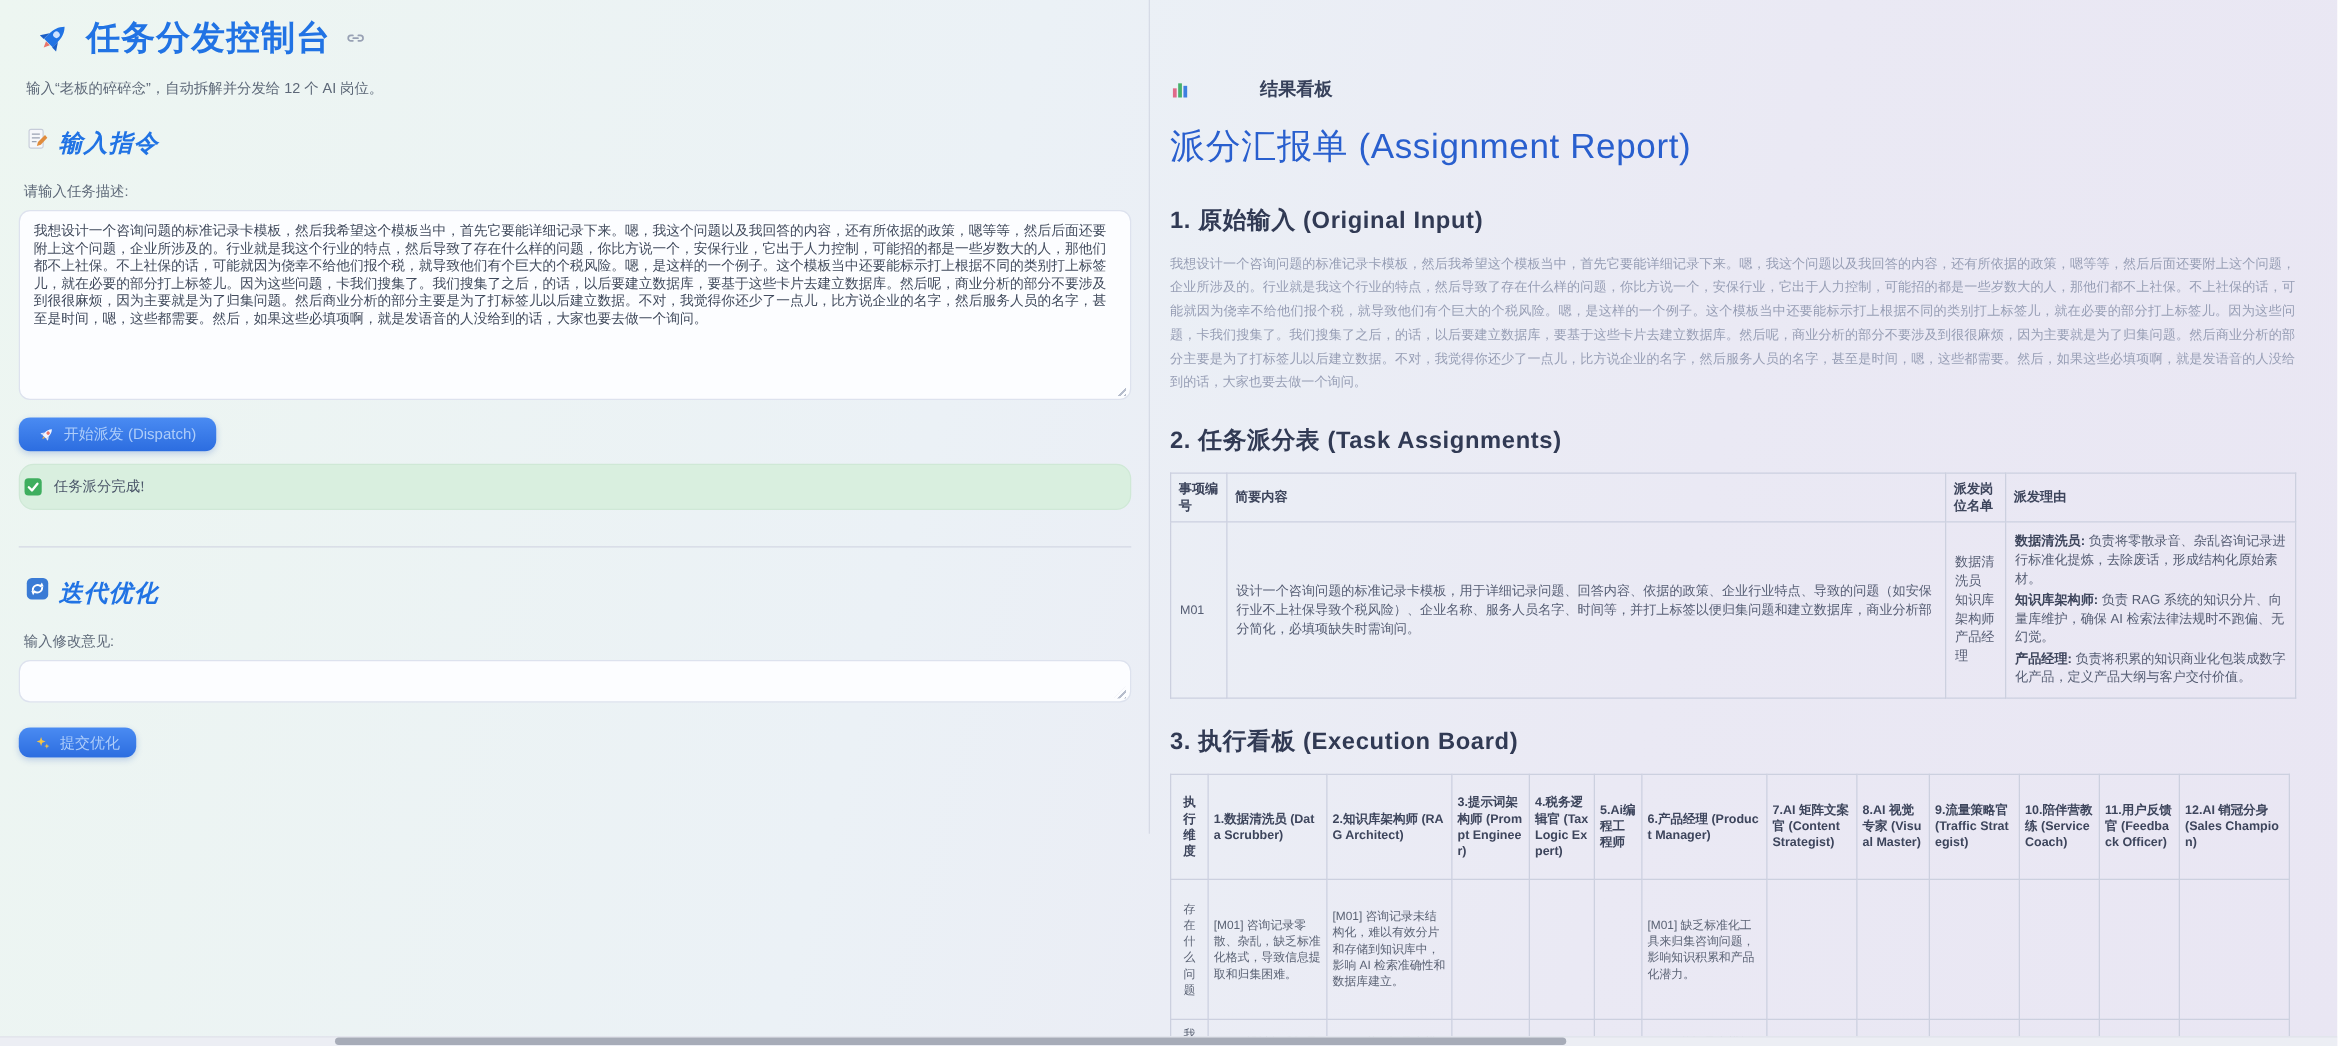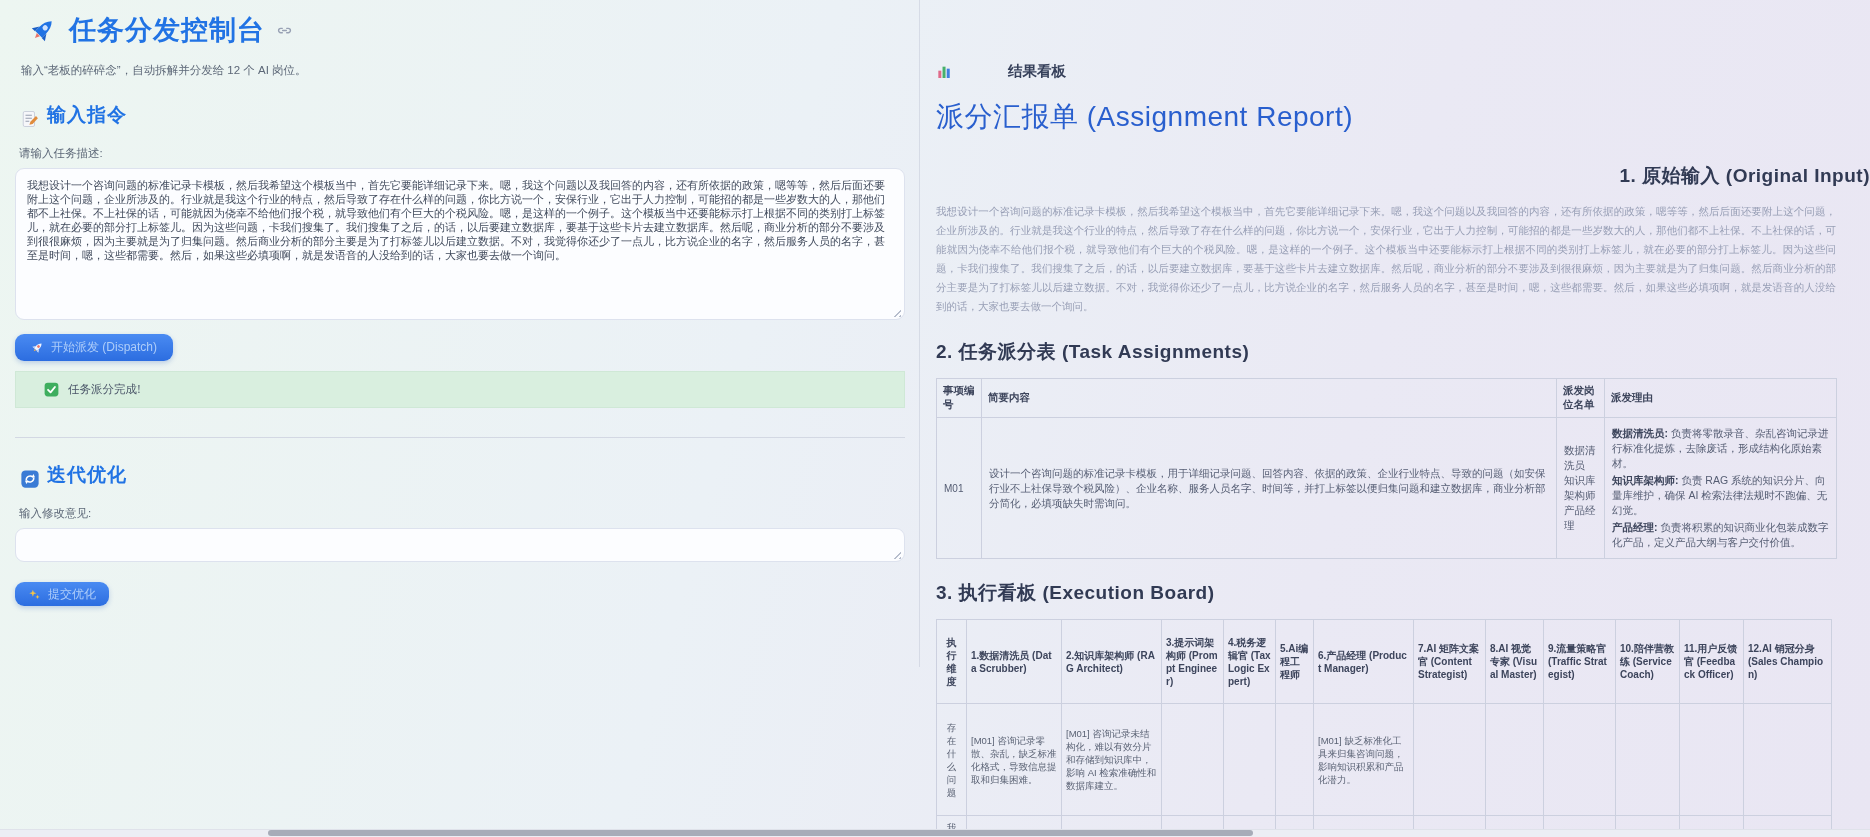--- a/index.html
+++ b/index.html
@@ -14,21 +14,21 @@
   }
   
   .left-col {
     position:absolute; left:0; top:0; width:920px; height:667px;
     padding:0 15px; border-right:1px solid rgba(120,130,160,0.18);
   }
   .title-row { display:flex; align-items:center; gap:12px; margin:12px 0 0 14px; }
   .app-title { font-size:27px; font-weight:bold; color:#2173e4; letter-spacing:1px; }
   .icon { display:inline-flex; align-items:center; justify-content:center; flex:none; }
   .subtitle { margin:15px 0 0 6px; font-size:11.5px; color:#5d6878; }
-  .sec-head { display:flex; align-items:flex-end; gap:8px; margin:24px 0 0 6px; }
+  .sec-head { display:flex; align-items:flex-start; gap:8px; margin:24px 0 0 6px;font-style:italic; }
   .sec-head .txt { font-size:19px; font-weight:bold; color:#2173e4; letter-spacing:1px; }
   .field-label { margin:18px 0 7px 4px; font-size:11.5px; color:#5d6878; }
   .box-wrap { position:relative; }
   textarea.task-box {
     width:890px; height:152px; resize:none; overflow:hidden; display:block;
     background:#fcfdff; border:1px solid #dde2ee; border-radius:9px;
     padding:9px 11px; font-family:inherit; font-size:11px; line-height:14px; color:#404a5c;
     outline:none;
   }
   input.refine-box {
@@ -44,36 +44,36 @@
   .btn {
     display:inline-flex; align-items:center; gap:7px; border:none; cursor:pointer;
     background: linear-gradient(180deg,#4a8bf2 0%, #2c6de0 100%);
     color:#aecdf9; border-radius:9px; font-family:inherit;
     box-shadow:0 2px 5px rgba(40,90,190,0.25);
   }
   .btn .b-label { font-size:12px; }
   .btn-dispatch { margin-top:14px; padding:6px 16px; height:27px; }
   .btn-refine { margin-top:20px; padding:5px 13px; height:24px; }
   .alert-success {
-    margin-top:10px; width:890px; height:37px; border-radius:0;
+    margin-top:10px; width:890px; height:37px; border-radius:12px;
     background:#d9efdf; border:1px solid #cfe8d6;
-    display:flex; align-items:center; gap:9px; padding:0 28px;font-family:Liberation Serif, serif;
+    display:flex; align-items:center; gap:9px; padding:0 3px;font-family:Liberation Serif, serif;
   }
   .alert-success .a-text { font-size:11.5px; color:#4a5568; }
   .hr { margin-top:29px; width:890px; border-top:1px solid #d3d8e3; }
   
   .right-col {
     position:absolute; left:921px; top:0; width:949px; height:837px;
     padding:0 0 0 15px; overflow:hidden;
   }
   .board-head { display:flex; align-items:center; gap:8px; margin-top:62px; }
   .board-head .txt { font-size:14.5px; font-weight:bold; color:#36405a;margin-left:48px; }
   .report-title { margin-top:17px; font-size:28px; font-weight:normal; color:#295fce; letter-spacing:0.5px; }
   .h2 { font-size:19px; font-weight:bold; color:#313a54; letter-spacing:0.5px; }
-  .h2.s1 { margin-top:27px;text-align:right; }
+  .h2.s1 { margin-top:27px; }
   .h2.s2 { margin-top:23px; }
   .h2.s3 { margin-top:21px; }
   .orig-text {
     margin-top:13px; width:900px; font-size:10.5px; line-height:19px; color:#979eb5;
     text-align:justify;
   }
   table { border-collapse:collapse; table-layout:fixed; background:transparent; }
   .tbl-assign { margin-top:13px; width:900px; }
   .tbl-exec   { margin-top:13px; width:895px; }
   th, td { border:1px solid #ccd0df; vertical-align:middle; word-break:break-all; }

